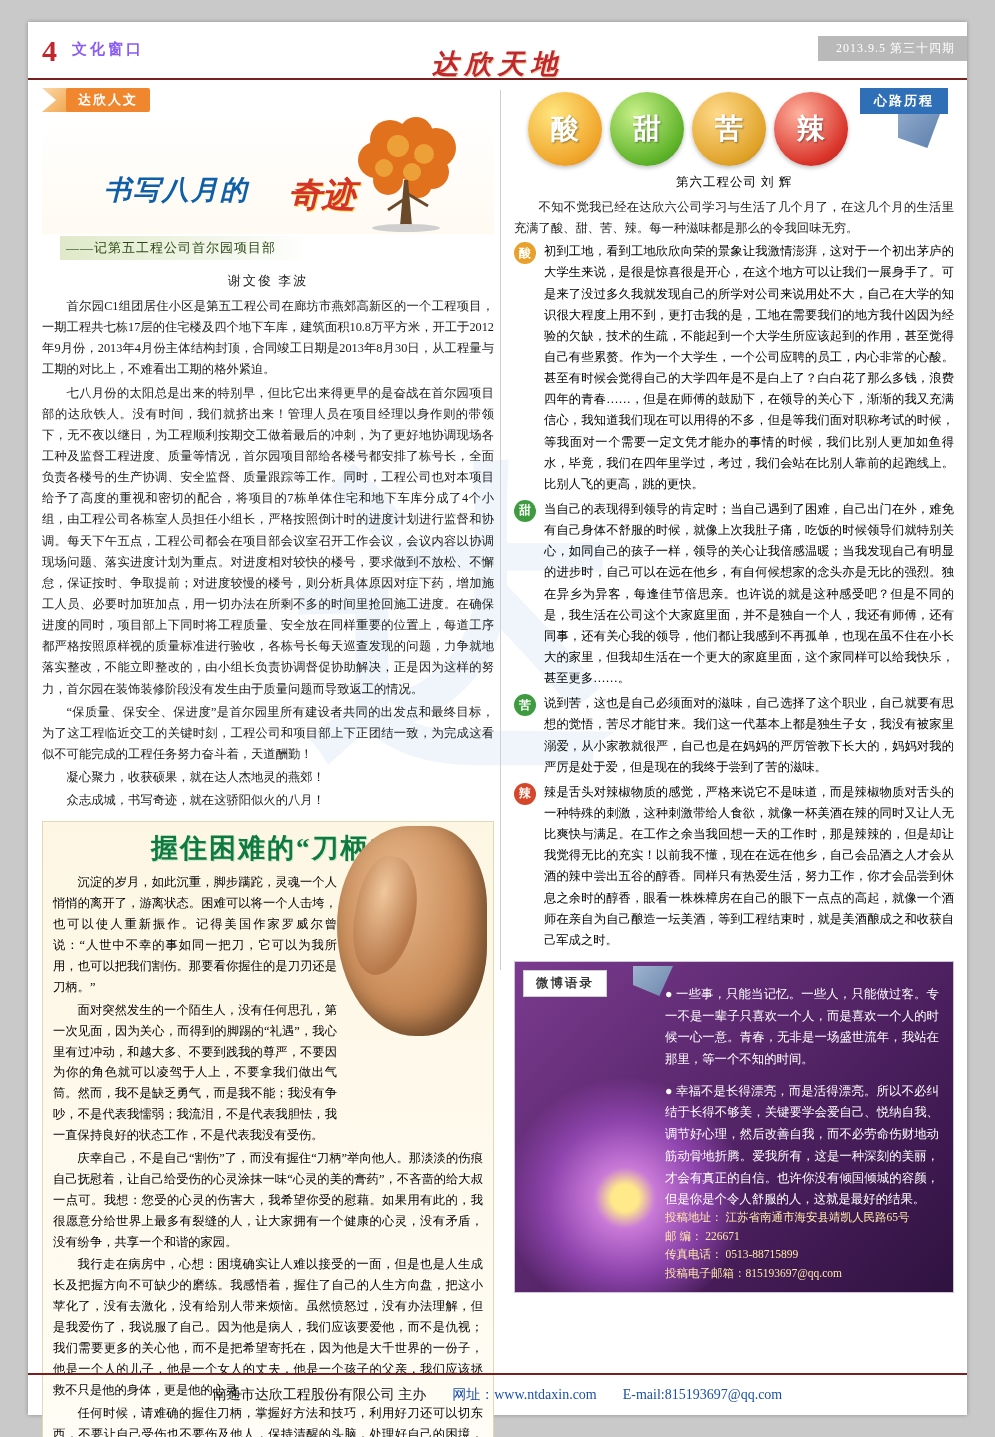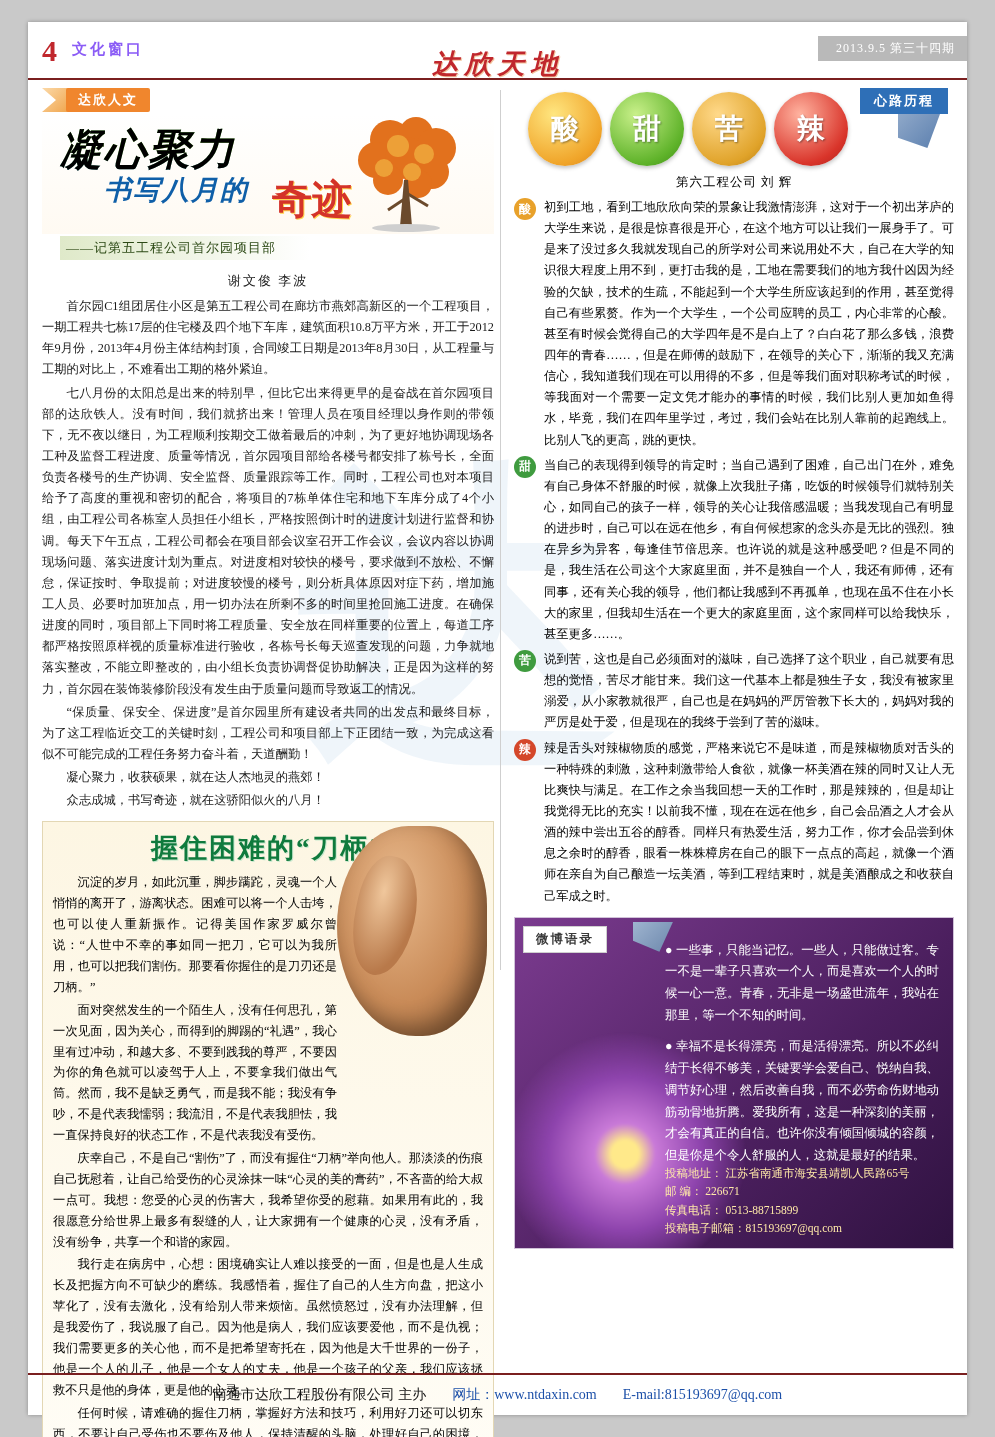--- a/index.html
+++ b/index.html
@@ -78,22 +78,23 @@
     -webkit-background-clip: text; background-clip: text; color: transparent;
     font-style: italic; letter-spacing: 2px;
     text-shadow: 0 0 0 #000;
   }
   .hl2 {
     position: absolute; left: 62px; top: 58px;
     font-size: 27px; font-weight: bold; color: #0f5fa8;
     font-style: italic; letter-spacing: 2px;
   }
   .hl3 {
-    position: absolute; left: 230px; top: 58px;
-    font-size: 40px; font-weight: bold; color: #d4332a;
+    position: absolute; left: 246px; top: 58px;
+    font-size: 34px; font-weight: bold; color: #d4332a;
+    font-style: italic;
     text-shadow: 1px 1px 0 #ffd34d;
   }
   .tree {
     position: absolute; right: 14px; top: 0; width: 148px; height: 118px;
   }
   .subhead {
     margin: 2px 0 12px 18px;
     background: linear-gradient(to right,#dfe9c9,#ffffff);
     font-size: 13px; color: #2d4a16; padding: 3px 6px; width: 250px;
     letter-spacing: 1px;
@@ -233,21 +234,20 @@
     <div class="vdiv"></div>
 
     <div class="col-left">
 
       <div class="tag-wrap">
         <div class="tag-flag"></div>
         <span class="tag" style="margin-left:24px;">达欣人文</span>
       </div>
 
       <div class="headline-art">
-        <div class="hl1">凝心聚力</div>
         <div class="hl2">书写八月的</div>
         <div class="hl3">奇迹</div>
         <svg class="tree" viewBox="0 0 148 118">
           <g fill="#e2711d">
             <circle cx="58" cy="26" r="20"></circle>
               <circle cx="84" cy="20" r="17"></circle>
             <circle cx="104" cy="34" r="20"></circle>
               <circle cx="44" cy="46" r="18"></circle>
             <circle cx="74" cy="44" r="21"></circle>
               <circle cx="100" cy="58" r="17"></circle>
@@ -295,20 +295,21 @@
         <div class="flav f1">酸</div>
         <div class="flav f2">甜</div>
         <div class="flav f3">苦</div>
         <div class="flav f4">辣</div>
         <div class="xl-tag">心路历程</div>
         <div class="xl-ribbon"></div>
       </div>
 
       <div class="r-author">第六工程公司   刘  辉</div>
 
+      <p class="art">不知不觉我已经在达欣六公司学习与生活了几个月了，在这几个月的生活里充满了酸、甜、苦、辣。每一种滋味都是那么的令我回味无穷。</p>
 
       <div class="bullet-para">
         <div class="bd b1">酸</div>
         <p>初到工地，看到工地欣欣向荣的景象让我激情澎湃，这对于一个初出茅庐的大学生来说，是很是惊喜很是开心，在这个地方可以让我们一展身手了。可是来了没过多久我就发现自己的所学对公司来说用处不大，自己在大学的知识很大程度上用不到，更打击我的是，工地在需要我们的地方我什凶因为经验的欠缺，技术的生疏，不能起到一个大学生所应该起到的作用，甚至觉得自己有些累赘。作为一个大学生，一个公司应聘的员工，内心非常的心酸。甚至有时候会觉得自己的大学四年是不是白上了？白白花了那么多钱，浪费四年的青春……，但是在师傅的鼓励下，在领导的关心下，渐渐的我又充满信心，我知道我们现在可以用得的不多，但是等我们面对职称考试的时候，等我面对一个需要一定文凭才能办的事情的时候，我们比别人更加如鱼得水，毕竟，我们在四年里学过，考过，我们会站在比别人靠前的起跑线上。比别人飞的更高，跳的更快。</p>
       </div>
 
       <div class="bullet-para">
         <div class="bd b3">甜</div>
         <p>当自己的表现得到领导的肯定时；当自己遇到了困难，自己出门在外，难免有自己身体不舒服的时候，就像上次我肚子痛，吃饭的时候领导们就特别关心，如同自己的孩子一样，领导的关心让我倍感温暖；当我发现自己有明显的进步时，自己可以在远在他乡，有自何候想家的念头亦是无比的强烈。独在异乡为异客，每逢佳节倍思亲。也许说的就是这种感受吧？但是不同的是，我生活在公司这个大家庭里面，并不是独自一个人，我还有师傅，还有同事，还有关心我的领导，他们都让我感到不再孤单，也现在虽不住在小长大的家里，但我却生活在一个更大的家庭里面，这个家同样可以给我快乐，甚至更多……。</p>
       </div>

